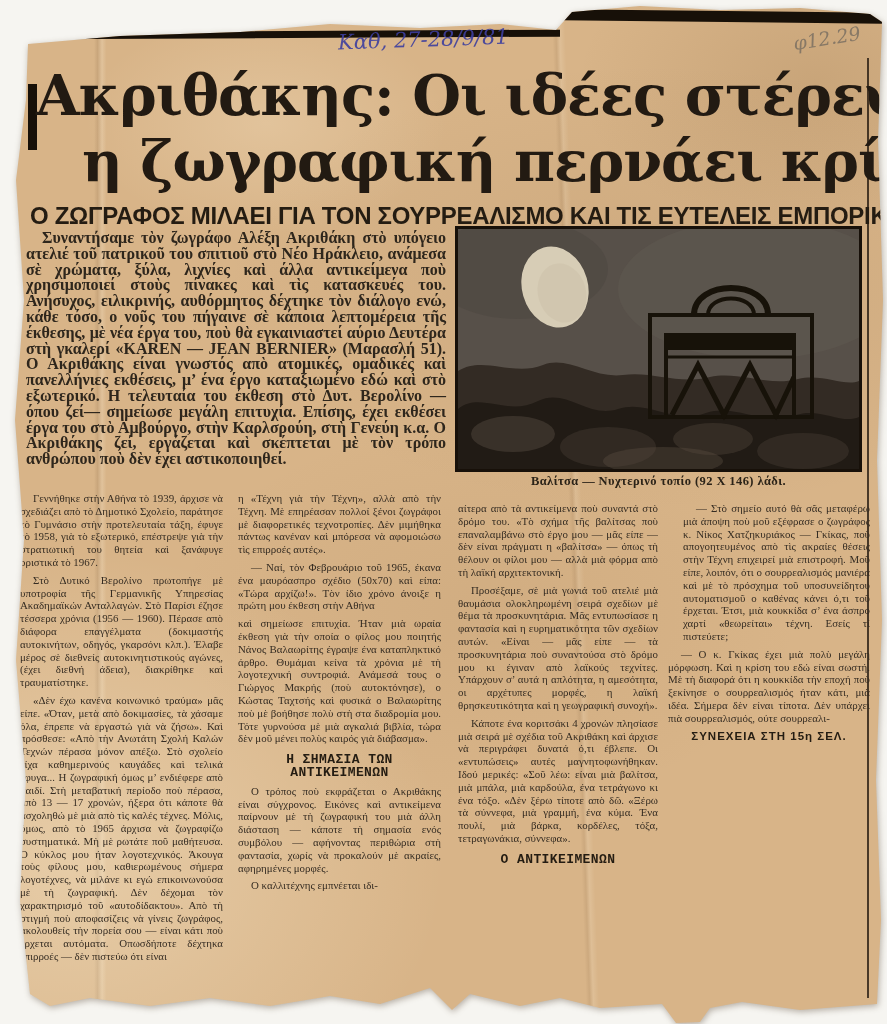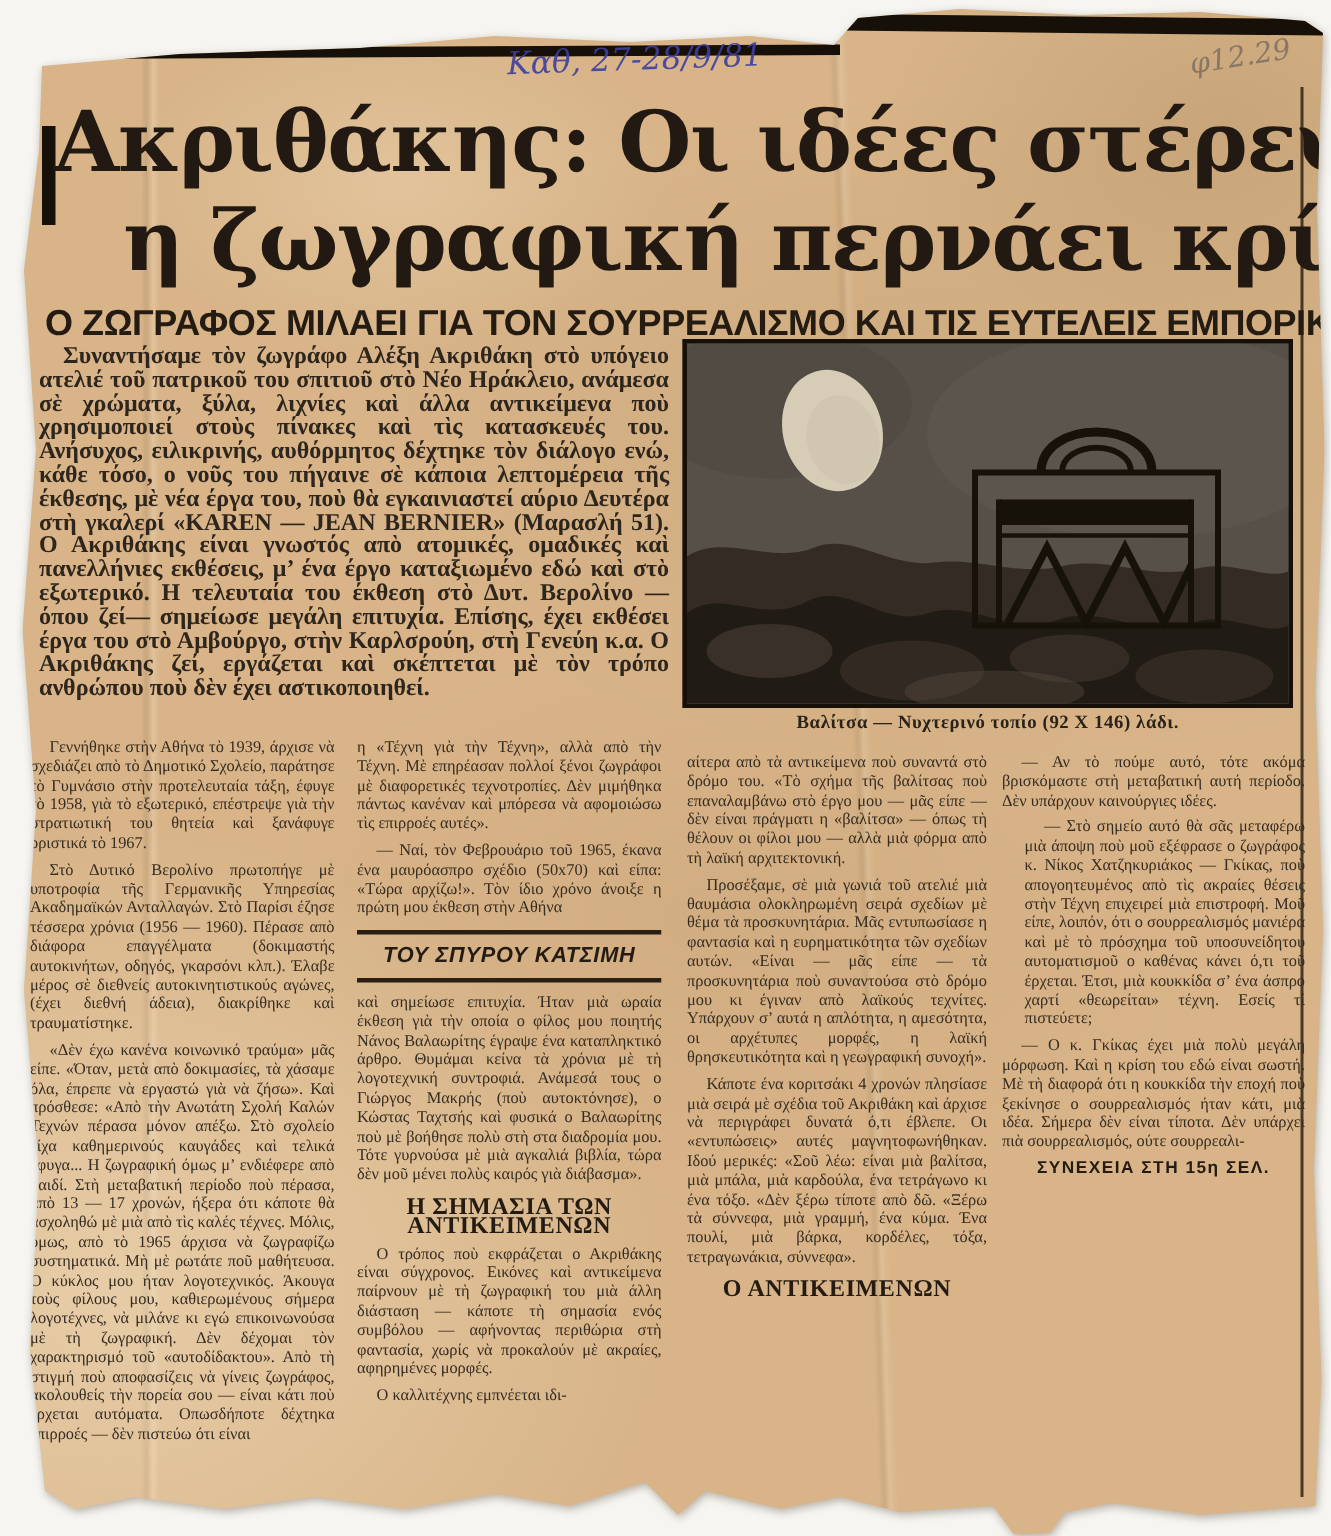--- a/index.html
+++ b/index.html
@@ -41,22 +41,22 @@
   .col p{margin:0 0 5px 0;text-indent:13px;}
   .col p.noind{text-indent:0;}
   .col p.q{padding-left:15px;}
   #col1{left:20px;top:492px;height:516px;}
   #col2{left:238px;top:492px;height:512px;}
   #col3{left:458px;top:502px;height:510px;width:200px;}
   #col4{left:668px;top:502px;height:505px;width:202px;}
   .byline-box{border-top:3px solid #291f14;border-bottom:3px solid #291f14;margin:8px 0 7px 0;
     padding:8px 0;text-align:center;font-family:"Liberation Sans",sans-serif;
     font-weight:700;font-style:italic;font-size:14.5px;letter-spacing:.5px;color:#241c12;}
-  .subhead{text-align:center;font-family:Liberation Serif, serif;font-weight:700;
-    font-size:16px;letter-spacing:.4px;color:#241c12;margin:9px auto 5px auto;max-width:160px;}
+  .subhead{text-align:center;font-family:Liberation Mono, monospace;font-weight:700;
+    font-size:13px;letter-spacing:.4px;color:#241c12;margin:9px auto 5px auto;max-width:160px;}
   .photo{position:absolute;left:455px;top:226px;width:401px;height:240px;border:3px solid #171009;
     background:#575049;}
   .caption{position:absolute;left:455px;top:474px;width:407px;text-align:center;font-weight:bold;
     font-size:12.5px;letter-spacing:.4px;color:#2b2318;}
   .vrule{position:absolute;left:867px;top:58px;width:2px;height:940px;background:rgba(25,16,8,.75);}
   .edgemark{position:absolute;left:28px;top:84px;width:9px;height:66px;background:#171008;}
   .continuation{text-align:center;font-family:"Liberation Sans",sans-serif;font-weight:700;
     font-size:11.5px;letter-spacing:1px;color:#241c12;margin-top:4px;}
 </style>
 </head>
@@ -110,36 +110,34 @@
 
       <div class="col" id="col1">
         <p>Γεννήθηκε στὴν Αθήνα τὸ 1939, άρχισε νὰ σχεδιάζει απὸ τὸ Δημοτικό Σχολείο, παράτησε τὸ Γυμνάσιο στὴν προτελευταία τάξη, έφυγε τὸ 1958, γιὰ τὸ εξωτερικό, επέστρεψε γιὰ τὴν στρατιωτική του θητεία καὶ ξανάφυγε οριστικά τὸ 1967.</p>
         <p>Στὸ Δυτικό Βερολίνο πρωτοπήγε μὲ υποτροφία τῆς Γερμανικῆς Υπηρεσίας Ακαδημαϊκών Ανταλλαγών. Στὸ Παρίσι έζησε τέσσερα χρόνια (1956 — 1960). Πέρασε απὸ διάφορα επαγγέλματα (δοκιμαστής αυτοκινήτων, οδηγός, γκαρσόνι κλπ.). Έλαβε μέρος σὲ διεθνείς αυτοκινητιστικούς αγώνες, (έχει διεθνή άδεια), διακρίθηκε καὶ τραυματίστηκε.</p>
         <p>«Δὲν έχω κανένα κοινωνικό τραύμα» μᾶς είπε. «Όταν, μετὰ απὸ δοκιμασίες, τὰ χάσαμε όλα, έπρεπε νὰ εργαστώ γιὰ νὰ ζήσω». Καὶ πρόσθεσε: «Απὸ τὴν Ανωτάτη Σχολή Καλών Τεχνών πέρασα μόνον απέξω. Στὸ σχολείο είχα καθημερινούς καυγάδες καὶ τελικά έφυγα... Η ζωγραφική όμως μ’ ενδιέφερε απὸ παιδί. Στὴ μεταβατική περίοδο ποὺ πέρασα, απὸ 13 — 17 χρονών, ήξερα ότι κάποτε θὰ ασχοληθώ μὲ μιὰ απὸ τὶς καλές τέχνες. Μόλις, όμως, απὸ τὸ 1965 άρχισα νὰ ζωγραφίζω συστηματικά. Μὴ μὲ ρωτάτε ποῦ μαθήτευσα. Ο κύκλος μου ήταν λογοτεχνικός. Άκουγα τοὺς φίλους μου, καθιερωμένους σήμερα λογοτέχνες, νὰ μιλάνε κι εγώ επικοινωνούσα μὲ τὴ ζωγραφική. Δὲν δέχομαι τὸν χαρακτηρισμό τοῦ «αυτοδίδακτου». Απὸ τὴ στιγμή ποὺ αποφασίζεις νὰ γίνεις ζωγράφος, ακολουθείς τὴν πορεία σου — είναι κάτι ποὺ έρχεται αυτόματα. Οπωσδήποτε δέχτηκα επιρροές — δὲν πιστεύω ότι είναι</p>
       </div>
 
       <div class="col" id="col2">
         <p class="noind">η «Τέχνη γιὰ τὴν Τέχνη», αλλὰ απὸ τὴν Τέχνη. Μὲ επηρέασαν πολλοί ξένοι ζωγράφοι μὲ διαφορετικές τεχνοτροπίες. Δὲν μιμήθηκα πάντως κανέναν καὶ μπόρεσα νὰ αφομοιώσω τὶς επιρροές αυτές».</p>
         <p>— Ναί, τὸν Φεβρουάριο τοῦ 1965, έκανα ένα μαυρόασπρο σχέδιο (50x70) καὶ είπα: «Τώρα αρχίζω!». Τὸν ίδιο χρόνο άνοιξε η πρώτη μου έκθεση στὴν Αθήνα</p>
-        <div class="byline-box">ΤΟΥ ΣΠΥΡΟΥ ΚΑΤΣΙΜΗ</div>
         <p class="noind">καὶ σημείωσε επιτυχία. Ήταν μιὰ ωραία έκθεση γιὰ τὴν οποία ο φίλος μου ποιητής Νάνος Βαλαωρίτης έγραψε ένα καταπληκτικό άρθρο. Θυμάμαι κείνα τὰ χρόνια μὲ τὴ λογοτεχνική συντροφιά. Ανάμεσά τους ο Γιώργος Μακρής (ποὺ αυτοκτόνησε), ο Κώστας Ταχτσής καὶ φυσικά ο Βαλαωρίτης ποὺ μὲ βοήθησε πολὺ στὴ στα διαδρομία μου. Τότε γυρνούσα μὲ μιὰ αγκαλιά βιβλία, τώρα δὲν μοῦ μένει πολὺς καιρός γιὰ διάβασμα».</p>
         <div class="subhead">Η ΣΗΜΑΣΙΑ ΤΩΝ ΑΝΤΙΚΕΙΜΕΝΩΝ</div>
         <p>Ο τρόπος ποὺ εκφράζεται ο Ακριθάκης είναι σύγχρονος. Εικόνες καὶ αντικείμενα παίρνουν μὲ τὴ ζωγραφική του μιὰ άλλη διάσταση — κάποτε τὴ σημασία ενός συμβόλου — αφήνοντας περιθώρια στὴ φαντασία, χωρίς νὰ προκαλούν μὲ ακραίες, αφηρημένες μορφές.</p>
         <p>Ο καλλιτέχνης εμπνέεται ιδι-</p>
       </div>
 
       <div class="col" id="col3">
         <p class="noind">αίτερα απὸ τὰ αντικείμενα ποὺ συναντά στὸ δρόμο του. «Τὸ σχήμα τῆς βαλίτσας ποὺ επαναλαμβάνω στὸ έργο μου — μᾶς είπε — δὲν είναι πράγματι η «βαλίτσα» — όπως τὴ θέλουν οι φίλοι μου — αλλὰ μιὰ φόρμα απὸ τὴ λαϊκή αρχιτεκτονική.</p>
         <p>Προσέξαμε, σὲ μιὰ γωνιά τοῦ ατελιέ μιὰ θαυμάσια ολοκληρωμένη σειρά σχεδίων μὲ θέμα τὰ προσκυνητάρια. Μᾶς εντυπωσίασε η φαντασία καὶ η ευρηματικότητα τῶν σχεδίων αυτών. «Είναι — μᾶς είπε — τὰ προσκυνητάρια ποὺ συναντούσα στὸ δρόμο μου κι έγιναν απὸ λαϊκούς τεχνίτες. Υπάρχουν σ’ αυτά η απλότητα, η αμεσότητα, οι αρχέτυπες μορφές, η λαϊκή θρησκευτικότητα καὶ η γεωγραφική συνοχή».</p>
         <p>Κάποτε ένα κοριτσάκι 4 χρονών πλησίασε μιὰ σειρά μὲ σχέδια τοῦ Ακριθάκη καὶ άρχισε νὰ περιγράφει δυνατά ό,τι έβλεπε. Οι «εντυπώσεις» αυτές μαγνητοφωνήθηκαν. Ιδού μερικές: «Σοῦ λέω: είναι μιὰ βαλίτσα, μιὰ μπάλα, μιὰ καρδούλα, ένα τετράγωνο κι ένα τόξο. «Δὲν ξέρω τίποτε απὸ δῶ. «Ξέρω τὰ σύννεφα, μιὰ γραμμή, ένα κύμα. Ένα πουλί, μιὰ βάρκα, κορδέλες, τόξα, τετραγωνάκια, σύννεφα».</p>
         <div class="subhead">Ο ΑΝΤΙΚΕΙΜΕΝΩΝ</div>
       </div>
 
       <div class="col" id="col4">
-        <p>— Αν τὸ πούμε αυτό, τότε ακόμα βρισκόμαστε στὴ μεταβατική αυτή περίοδο. Δὲν υπάρχουν καινούργιες ιδέες.</p>
         <p class="q">— Στὸ σημείο αυτό θὰ σᾶς μεταφέρω μιὰ άποψη ποὺ μοῦ εξέφρασε ο ζωγράφος κ. Νίκος Χατζηκυριάκος — Γκίκας, ποὺ απογοητευμένος απὸ τὶς ακραίες θέσεις στὴν Τέχνη επιχειρεί μιὰ επιστροφή. Μοῦ είπε, λοιπόν, ότι ο σουρρεαλισμός μανιέρα καὶ μὲ τὸ πρόσχημα τοῦ υποσυνείδητου αυτοματισμοῦ ο καθένας κάνει ό,τι τοῦ έρχεται. Έτσι, μιὰ κουκκίδα σ’ ένα άσπρο χαρτί «θεωρείται» τέχνη. Εσείς τί πιστεύετε;</p>
         <p>— Ο κ. Γκίκας έχει μιὰ πολὺ μεγάλη μόρφωση. Καὶ η κρίση του εδώ είναι σωστή. Μὲ τὴ διαφορά ότι η κουκκίδα τὴν εποχή ποὺ ξεκίνησε ο σουρρεαλισμός ήταν κάτι, μιὰ ιδέα. Σήμερα δὲν είναι τίποτα. Δὲν υπάρχει πιὰ σουρρεαλισμός, ούτε σουρρεαλι-</p>
         <div class="continuation">ΣΥΝΕΧΕΙΑ ΣΤΗ 15η ΣΕΛ.</div>
       </div>
 
     </div>
   </div>
 </div>
 
 </body></html>

